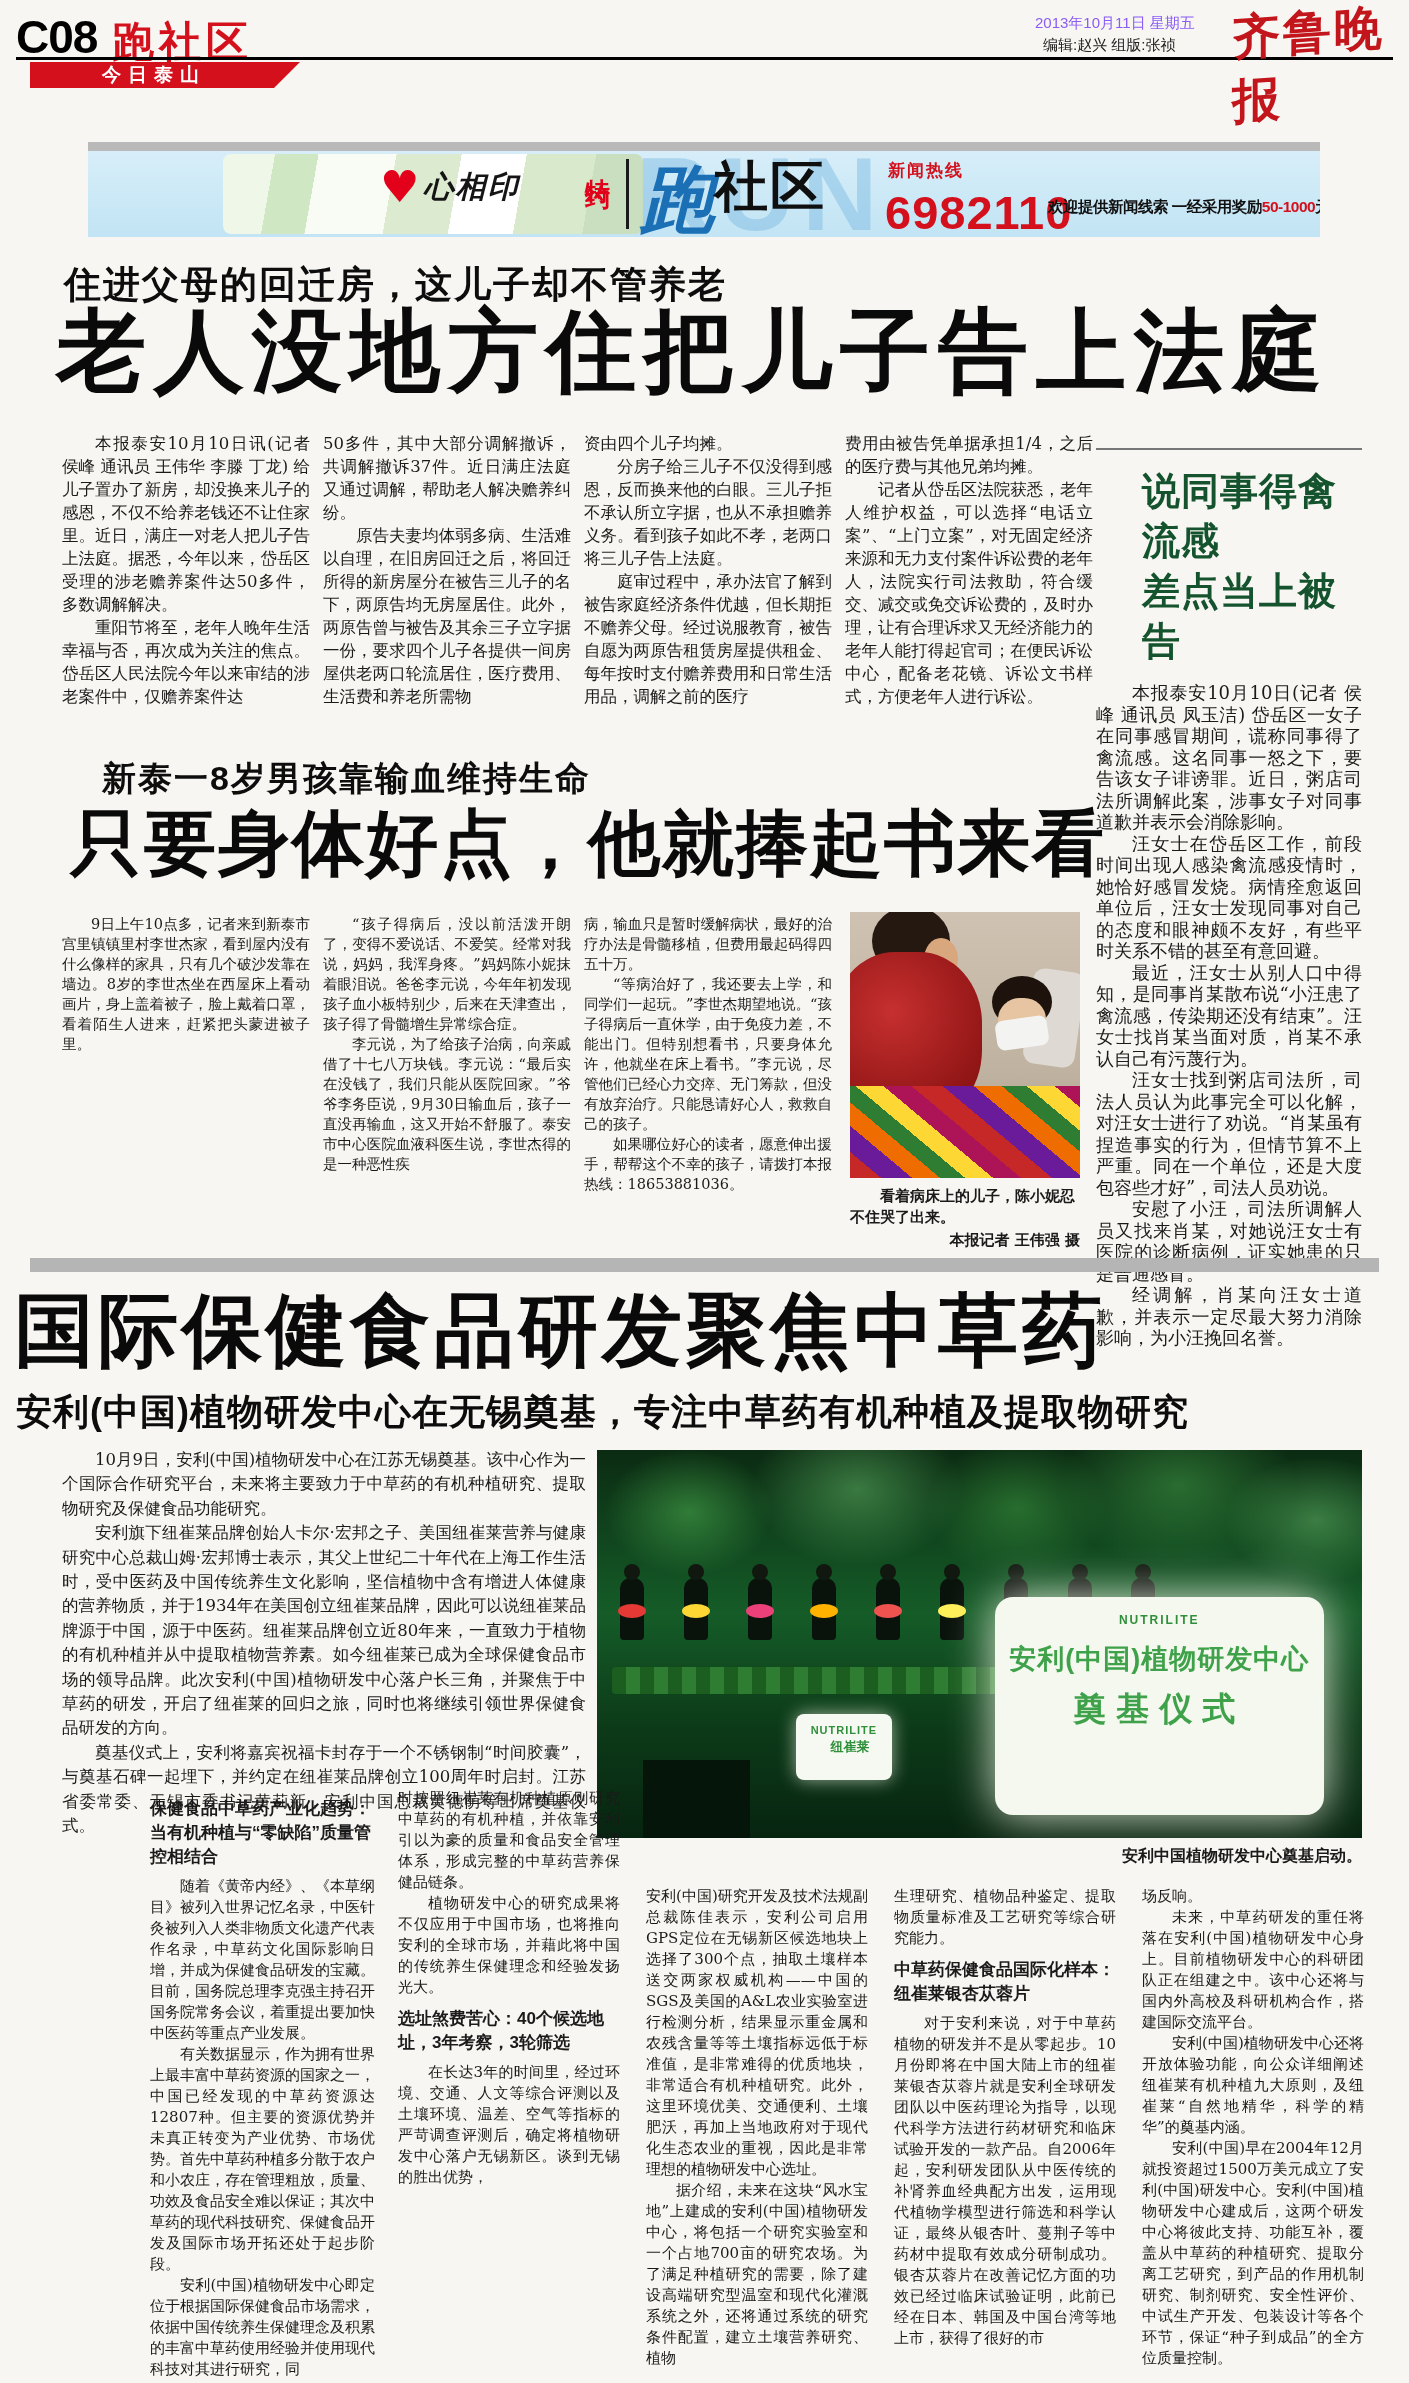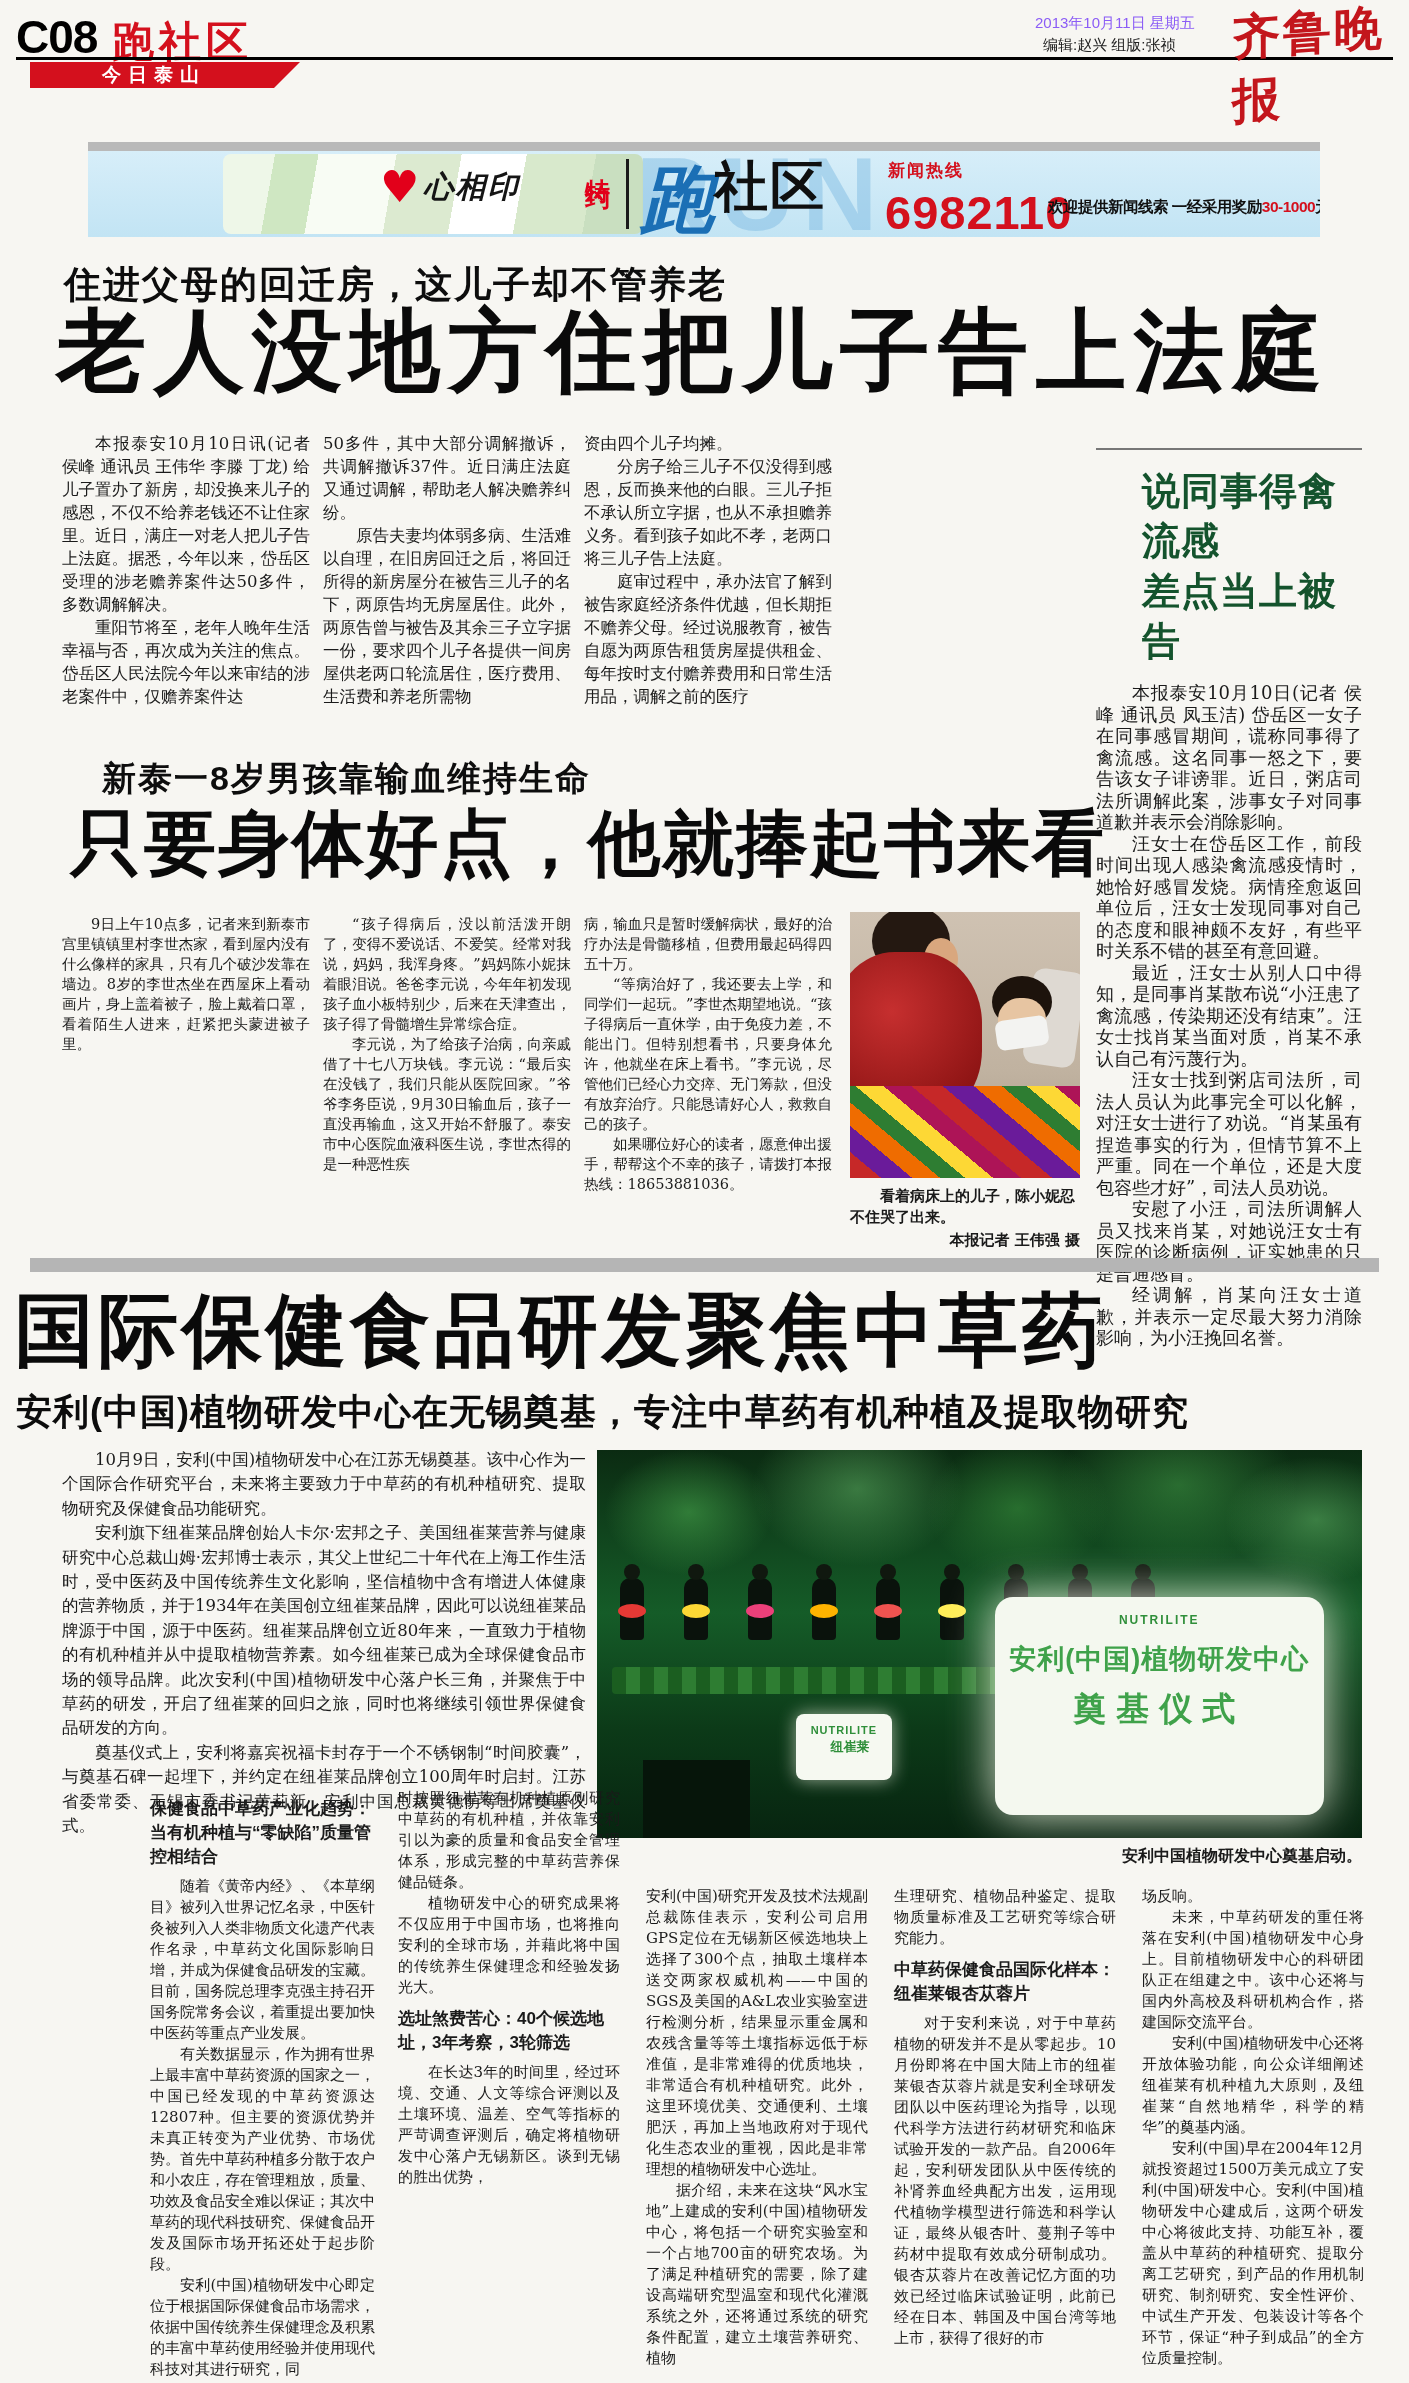--- a/index.html
+++ b/index.html
@@ -155,39 +155,43 @@
     </div>
     <div class="teyue sans">特约</div>
     <div class="ad-divider"></div>
     <div class="run-wm sans">RUN</div>
     <div class="run-cn sans">
       <span class="z1">跑</span><span class="z2">社区</span>
     </div>
     <div class="hotline-label sans">新闻热线</div>
     <div class="hotline sans">6982110</div>
     <div class="tagline sans">
-      <span>欢迎提供新闻线索 一经采用奖励</span><span class="red">30-1000</span><span>元</span>
+      <span>欢迎提供新闻线索 一经采用奖励</span><span class="red">50-1000</span><span>元</span>
     </div>
   </div>
 
   <div class="abs a1-kicker sans">住进父母的回迁房，这儿子却不管养老</div>
   <div class="abs a1-headline sans">老人没地方住把儿子告上法庭</div>
   <div class="abs a1-cols body-a1">
     <div class="col">
         <p class="para">本报泰安10月10日讯(记者 侯峰 通讯员 王伟华 李滕 丁龙) 给儿子置办了新房，却没换来儿子的感恩，不仅不给养老钱还不让住家里。近日，满庄一对老人把儿子告上法庭。据悉，今年以来，岱岳区受理的涉老赡养案件达50多件，多数调解解决。</p>
         <p class="para">重阳节将至，老年人晚年生活幸福与否，再次成为关注的焦点。岱岳区人民法院今年以来审结的涉老案件中，仅赡养案件达</p>
       </div>
     <div class="col">
         <p class="para cont">50多件，其中大部分调解撤诉，共调解撤诉37件。近日满庄法庭又通过调解，帮助老人解决赡养纠纷。</p>
         <p class="para">原告夫妻均体弱多病、生活难以自理，在旧房回迁之后，将回迁所得的新房屋分在被告三儿子的名下，两原告均无房屋居住。此外，两原告曾与被告及其余三子立字据一份，要求四个儿子各提供一间房屋供老两口轮流居住，医疗费用、生活费和养老所需物</p>
       </div>
     <div class="col">
         <p class="para cont">资由四个儿子均摊。</p>
         <p class="para">分房子给三儿子不仅没得到感恩，反而换来他的白眼。三儿子拒不承认所立字据，也从不承担赡养义务。看到孩子如此不孝，老两口将三儿子告上法庭。</p>
         <p class="para">庭审过程中，承办法官了解到被告家庭经济条件优越，但长期拒不赡养父母。经过说服教育，被告自愿为两原告租赁房屋提供租金、每年按时支付赡养费用和日常生活用品，调解之前的医疗</p>
+      </div>
+    <div class="col">
+        <p class="para cont">费用由被告凭单据承担1/4，之后的医疗费与其他兄弟均摊。</p>
+        <p class="para">记者从岱岳区法院获悉，老年人维护权益，可以选择“电话立案”、“上门立案”，对无固定经济来源和无力支付案件诉讼费的老年人，法院实行司法救助，符合缓交、减交或免交诉讼费的，及时办理，让有合理诉求又无经济能力的老年人能打得起官司；在便民诉讼中心，配备老花镜、诉讼文书样式，方便老年人进行诉讼。</p>
       </div>
   </div>
 
   <div class="abs side">
     <div class="side-title">说同事得禽流感</div>
     <div class="side-title" style="margin-top:0;">差点当上被告</div>
     <div class="side-body">
         <p class="para">本报泰安10月10日(记者 侯峰 通讯员 凤玉洁) 岱岳区一女子在同事感冒期间，谎称同事得了禽流感。这名同事一怒之下，要告该女子诽谤罪。近日，粥店司法所调解此案，涉事女子对同事道歉并表示会消除影响。</p>
         <p class="para">汪女士在岱岳区工作，前段时间出现人感染禽流感疫情时，她恰好感冒发烧。病情痊愈返回单位后，汪女士发现同事对自己的态度和眼神颇不友好，有些平时关系不错的甚至有意回避。</p>
         <p class="para">最近，汪女士从别人口中得知，是同事肖某散布说“小汪患了禽流感，传染期还没有结束”。汪女士找肖某当面对质，肖某不承认自己有污蔑行为。</p>

